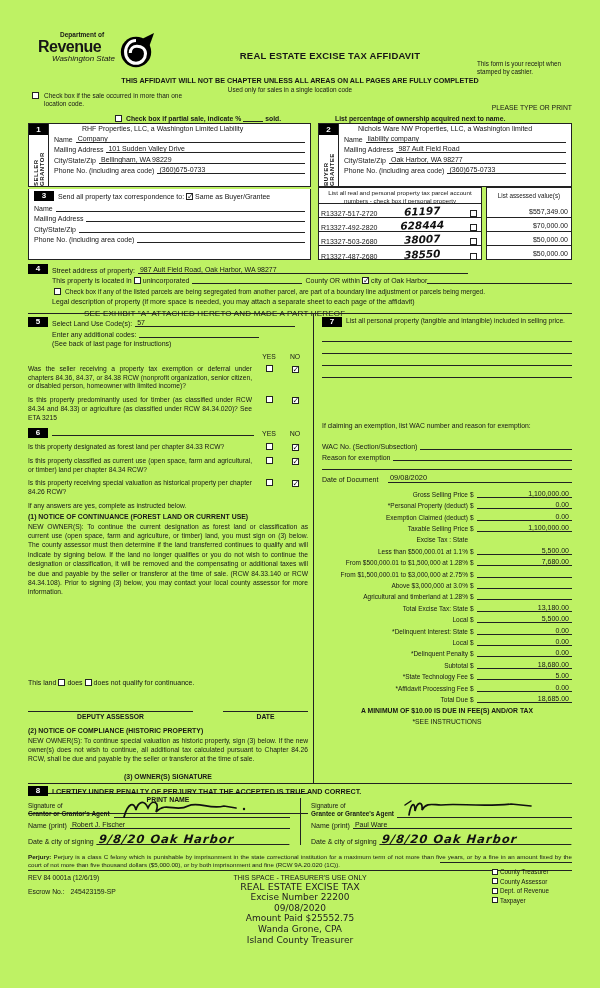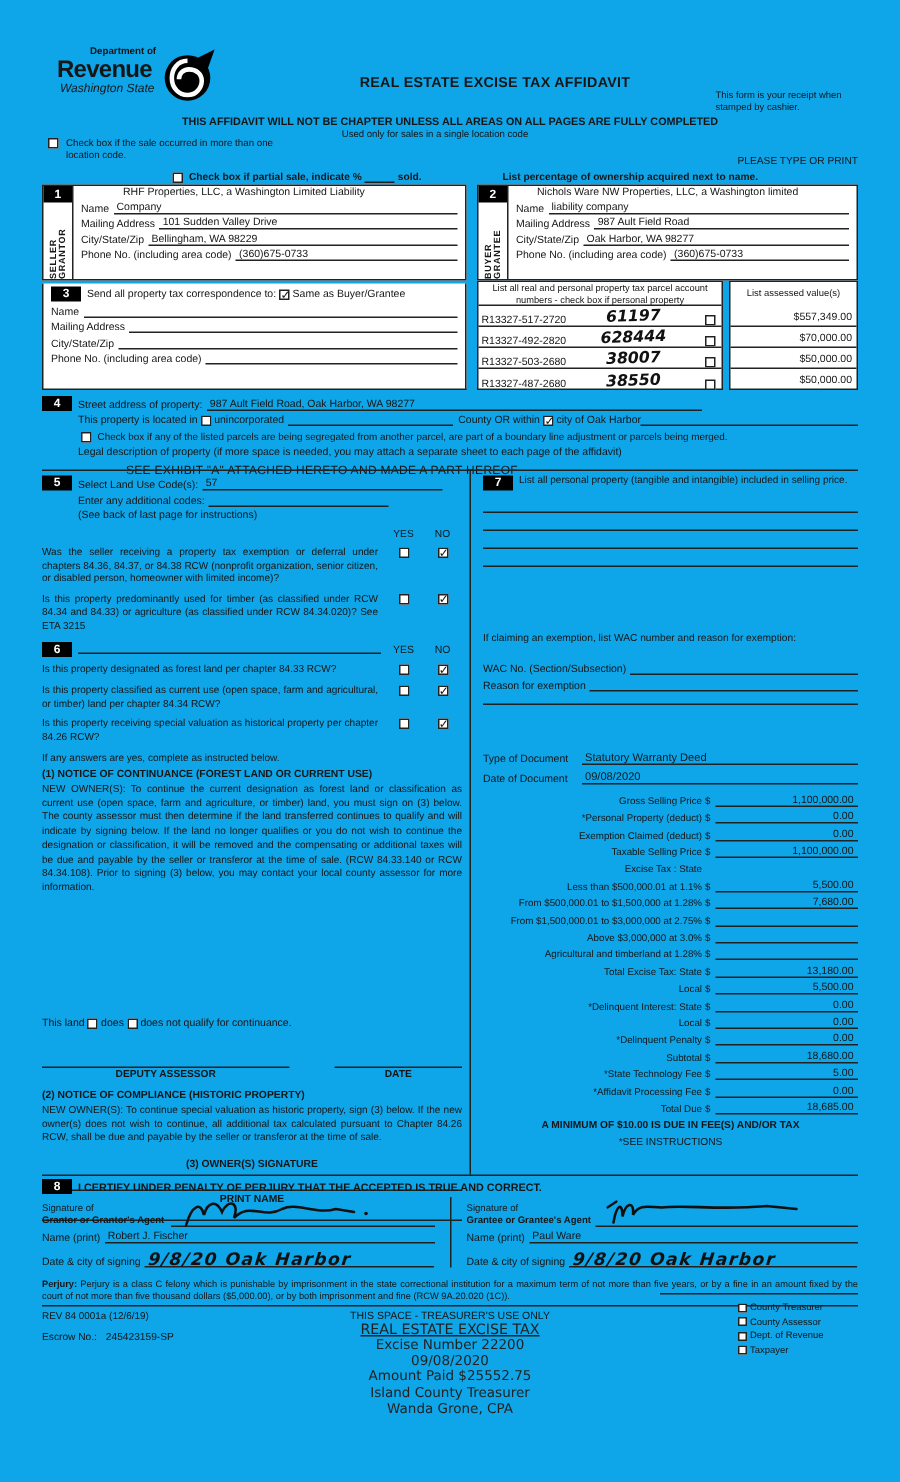--- a/index.html
+++ b/index.html
@@ -1,32 +1,32 @@
 <!DOCTYPE html>
 <html><head>
 <meta charset="utf-8">
 <style>
   *{margin:0;padding:0;box-sizing:border-box;}
   html,body{background:#e8e8e8;}
-  .page{position:relative;width:600px;height:988px;margin:0 auto;background:#0ea5e9;
+  .page{position:relative;width:600px;height:988px;margin:0 auto;background:#bef264;
         font-family:"Liberation Sans",sans-serif;font-size:7px;color:#161616;overflow:hidden;}
   .abs{position:absolute;}
   .b{font-weight:bold;}
   .hl{position:absolute;border-top:1px solid #222;}
   .vl{position:absolute;border-left:1px solid #222;}
   .cb{display:inline-block;flex:none;width:7px;height:7px;border:1px solid #222;
       font-size:8px;line-height:6px;text-align:center;vertical-align:-1px;margin:0 2px;background:#fff;}
   .ibadge{display:inline-block;flex:none;width:20px;height:10px;background:#000;color:#fff;
       font-weight:bold;font-size:8px;line-height:10px;text-align:center;margin-right:4px;}
   
   .logo-wrap{left:38px;top:32px;width:150px;height:56px;display:flex;}
   .logo-text{line-height:1;}
   .lt1{font-size:6.5px;font-weight:bold;margin-left:22px;}
   .lt2{font-size:16px;font-weight:bold;letter-spacing:-0.5px;}
-  .lt3{font-size:8px;font-style:italic;margin-left:2px;}
+  .lt3{font-size:8px;font-style:italic;margin-left:14px;}
   .title-block{left:150px;top:50px;width:360px;text-align:center;line-height:1.25;}
   .tb1{font-size:9.5px;font-weight:bold;letter-spacing:.2px;}
   .tb2{font-size:8px;}
   .warn{left:60px;top:76px;width:480px;text-align:center;font-size:7.2px;font-weight:bold;}
   .sloc{left:100px;top:86px;width:380px;text-align:center;font-size:6.4px;}
   .receipt{left:477px;top:60px;width:96px;font-size:6.3px;line-height:1.3;}
   .mloc{left:30px;top:92px;width:160px;display:flex;font-size:6.5px;line-height:1.3;}
   .please{left:440px;top:104px;width:132px;text-align:right;font-size:6.8px;}
   .partial{left:113px;top:115px;display:flex;align-items:flex-end;font-size:6.8px;}
   .blank{display:inline-block;border-bottom:1px solid #222;height:7px;}
@@ -119,21 +119,21 @@
   .ssig svg{position:absolute;bottom:-4px;left:4px;}
   .srow{display:flex;align-items:flex-end;margin-top:3px;}
   .handcell{flex:1;border-bottom:1px solid #222;padding:0 2px;height:13px;}
   
   #perjury{left:28px;top:853px;width:544px;font-size:6.2px;line-height:1.35;text-align:justify;}
   .frev{left:28px;top:874px;font-size:6.6px;}
   .fspace{left:150px;top:874px;width:300px;text-align:center;font-size:7px;}
   .fescrow{left:28px;top:888px;font-size:6.8px;}
   #stamp{left:170px;top:881px;width:260px;text-align:center;
          font-family:"DejaVu Sans",sans-serif;font-size:9px;line-height:1.18;color:#222;}
-  .stamp-l1{font-size:9.5px;text-decoration:underline;}
+  .stamp-l1{font-size:9.5px;}
   #dist-list{left:490px;top:867px;}
   .drow{display:flex;align-items:center;height:9.5px;font-size:6.3px;}
   .drow .cb{width:6px;height:6px;}
 </style>
 </head>
 <body>
 
 <div class="page">
 
   <div class="abs logo-wrap">
@@ -410,24 +410,20 @@
     <div class="exnote">If claiming an exemption, list WAC number and reason for exemption:</div>
     <div class="wrow">
       <span class="flabel">WAC No. (Section/Subsection)</span>
       <span class="fval"></span>
     </div>
     <div class="rrow">
       <span class="flabel">Reason for exemption</span>
       <span class="fval"></span>
     </div>
     <div class="xline"></div>
-    <div class="docrow" style="margin-top:30px;">
-      <span class="doclab">Type of Document</span>
-      <span class="docval">Statutory Warranty Deed</span>
-    </div>
     <div class="docrow">
       <span class="doclab">Date of Document</span>
       <span class="docval">09/08/2020</span>
     </div>
     <div id="tax-rows">
         <div class="trow">
           <span class="tlabel">Gross Selling Price</span>
           <span class="tdollar">$</span>
           <span class="tval">1,100,000.00</span>
         </div>
@@ -589,22 +585,22 @@
   <div class="abs fspace">THIS SPACE - TREASURER'S USE ONLY</div>
   <div class="abs fescrow">
     <span>Escrow No.:</span>
     <span style="padding-left:4px;">245423159-SP</span>
   </div>
   <div class="abs" id="stamp">
       <div class="stamp-l1">REAL ESTATE EXCISE TAX</div>
       <div>Excise Number 22200</div>
       <div>09/08/2020</div>
       <div>Amount Paid $25552.75</div>
+      <div>Wanda Grone, CPA</div>
       <div>Island County Treasurer</div>
-      <div>Wanda Grone, CPA</div>
     </div>
   <div class="abs" id="dist-list">
       <div class="drow">
         <span class="cb"></span>
         <span>County Treasurer</span>
       </div>
       <div class="drow">
         <span class="cb"></span>
         <span>County Assessor</span>
       </div>

